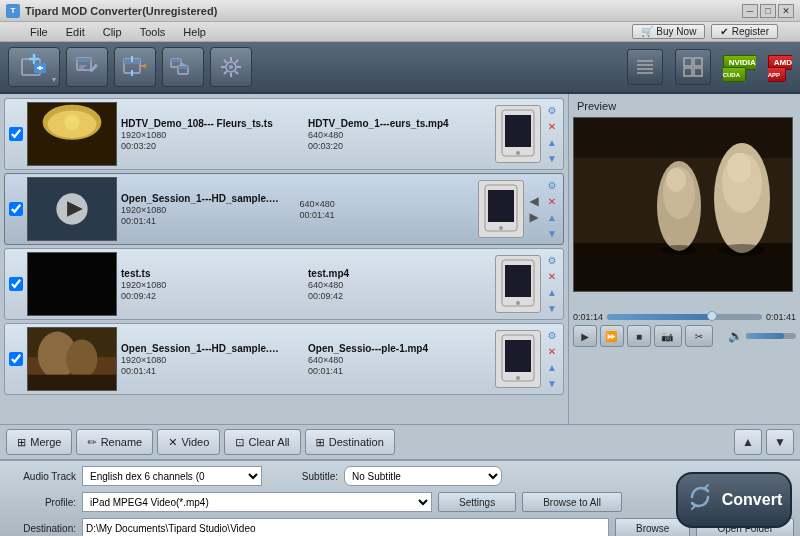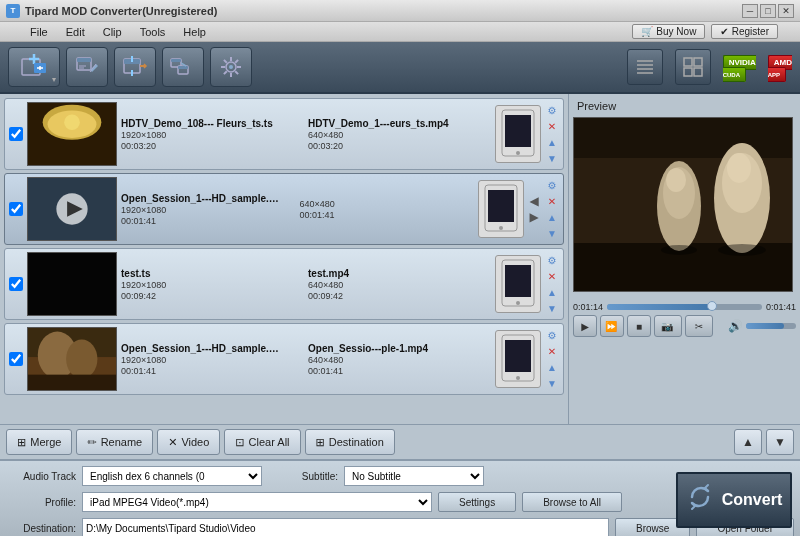--- a/index.html
+++ b/index.html
@@ -308,21 +308,21 @@
       height: 175px;
       background: #1a1a1a;
       border: 1px solid #555;
       position: relative;
       overflow: hidden;
       display: flex;
       align-items: center;
       justify-content: center;
     }
     #preview-controls {
-      margin-top: 10px;
+      margin-top: 20px;
       display: flex;
       flex-direction: column;
       gap: 3px;
     }
     #preview-time-bar {
       display: flex;
       align-items: center;
       gap: 4px;
       font-size: 9px;
       color: #222;
@@ -480,21 +480,21 @@
       padding: 0 20px;
       cursor: pointer;
       font-size: 10px;
       color: #222;
     }
 
     
     #convert-btn {
       background: linear-gradient(180deg, #5a6a7a, #2a3a4a);
       border: 2px solid #1a2a3a;
-      border-radius: 2px;
+      border-radius: 16px;
       width: 116px;
       height: 56px;
       display: flex;
       align-items: center;
       justify-content: center;
       gap: 8px;
       cursor: pointer;
       position: absolute;
       right: 8px;
       bottom: 8px;
@@ -862,21 +862,21 @@
 
 <div id="bottom-section">
   <div id="settings-bar">
 
     <div class="settings-row">
       <span class="settings-label">Audio Track</span>
       <select class="settings-select" style="width:180px;">
         <option>English dex 6 channels (0</option>
       </select>
       <span class="settings-label">Subtitle:</span>
-      <select class="settings-select" style="width:140px;">
+      <select class="settings-select" style="width:158px;border-radius:7px;">
         <option>No Subtitle</option>
       </select>
     </div>
 
     <div class="settings-row">
       <span class="settings-label">Profile:</span>
       <select class="settings-select" style="flex:1; max-width:350px;">
         <option>iPad MPEG4 Video(*.mp4)</option>
       </select>
       <button class="settings-btn">Settings</button>

